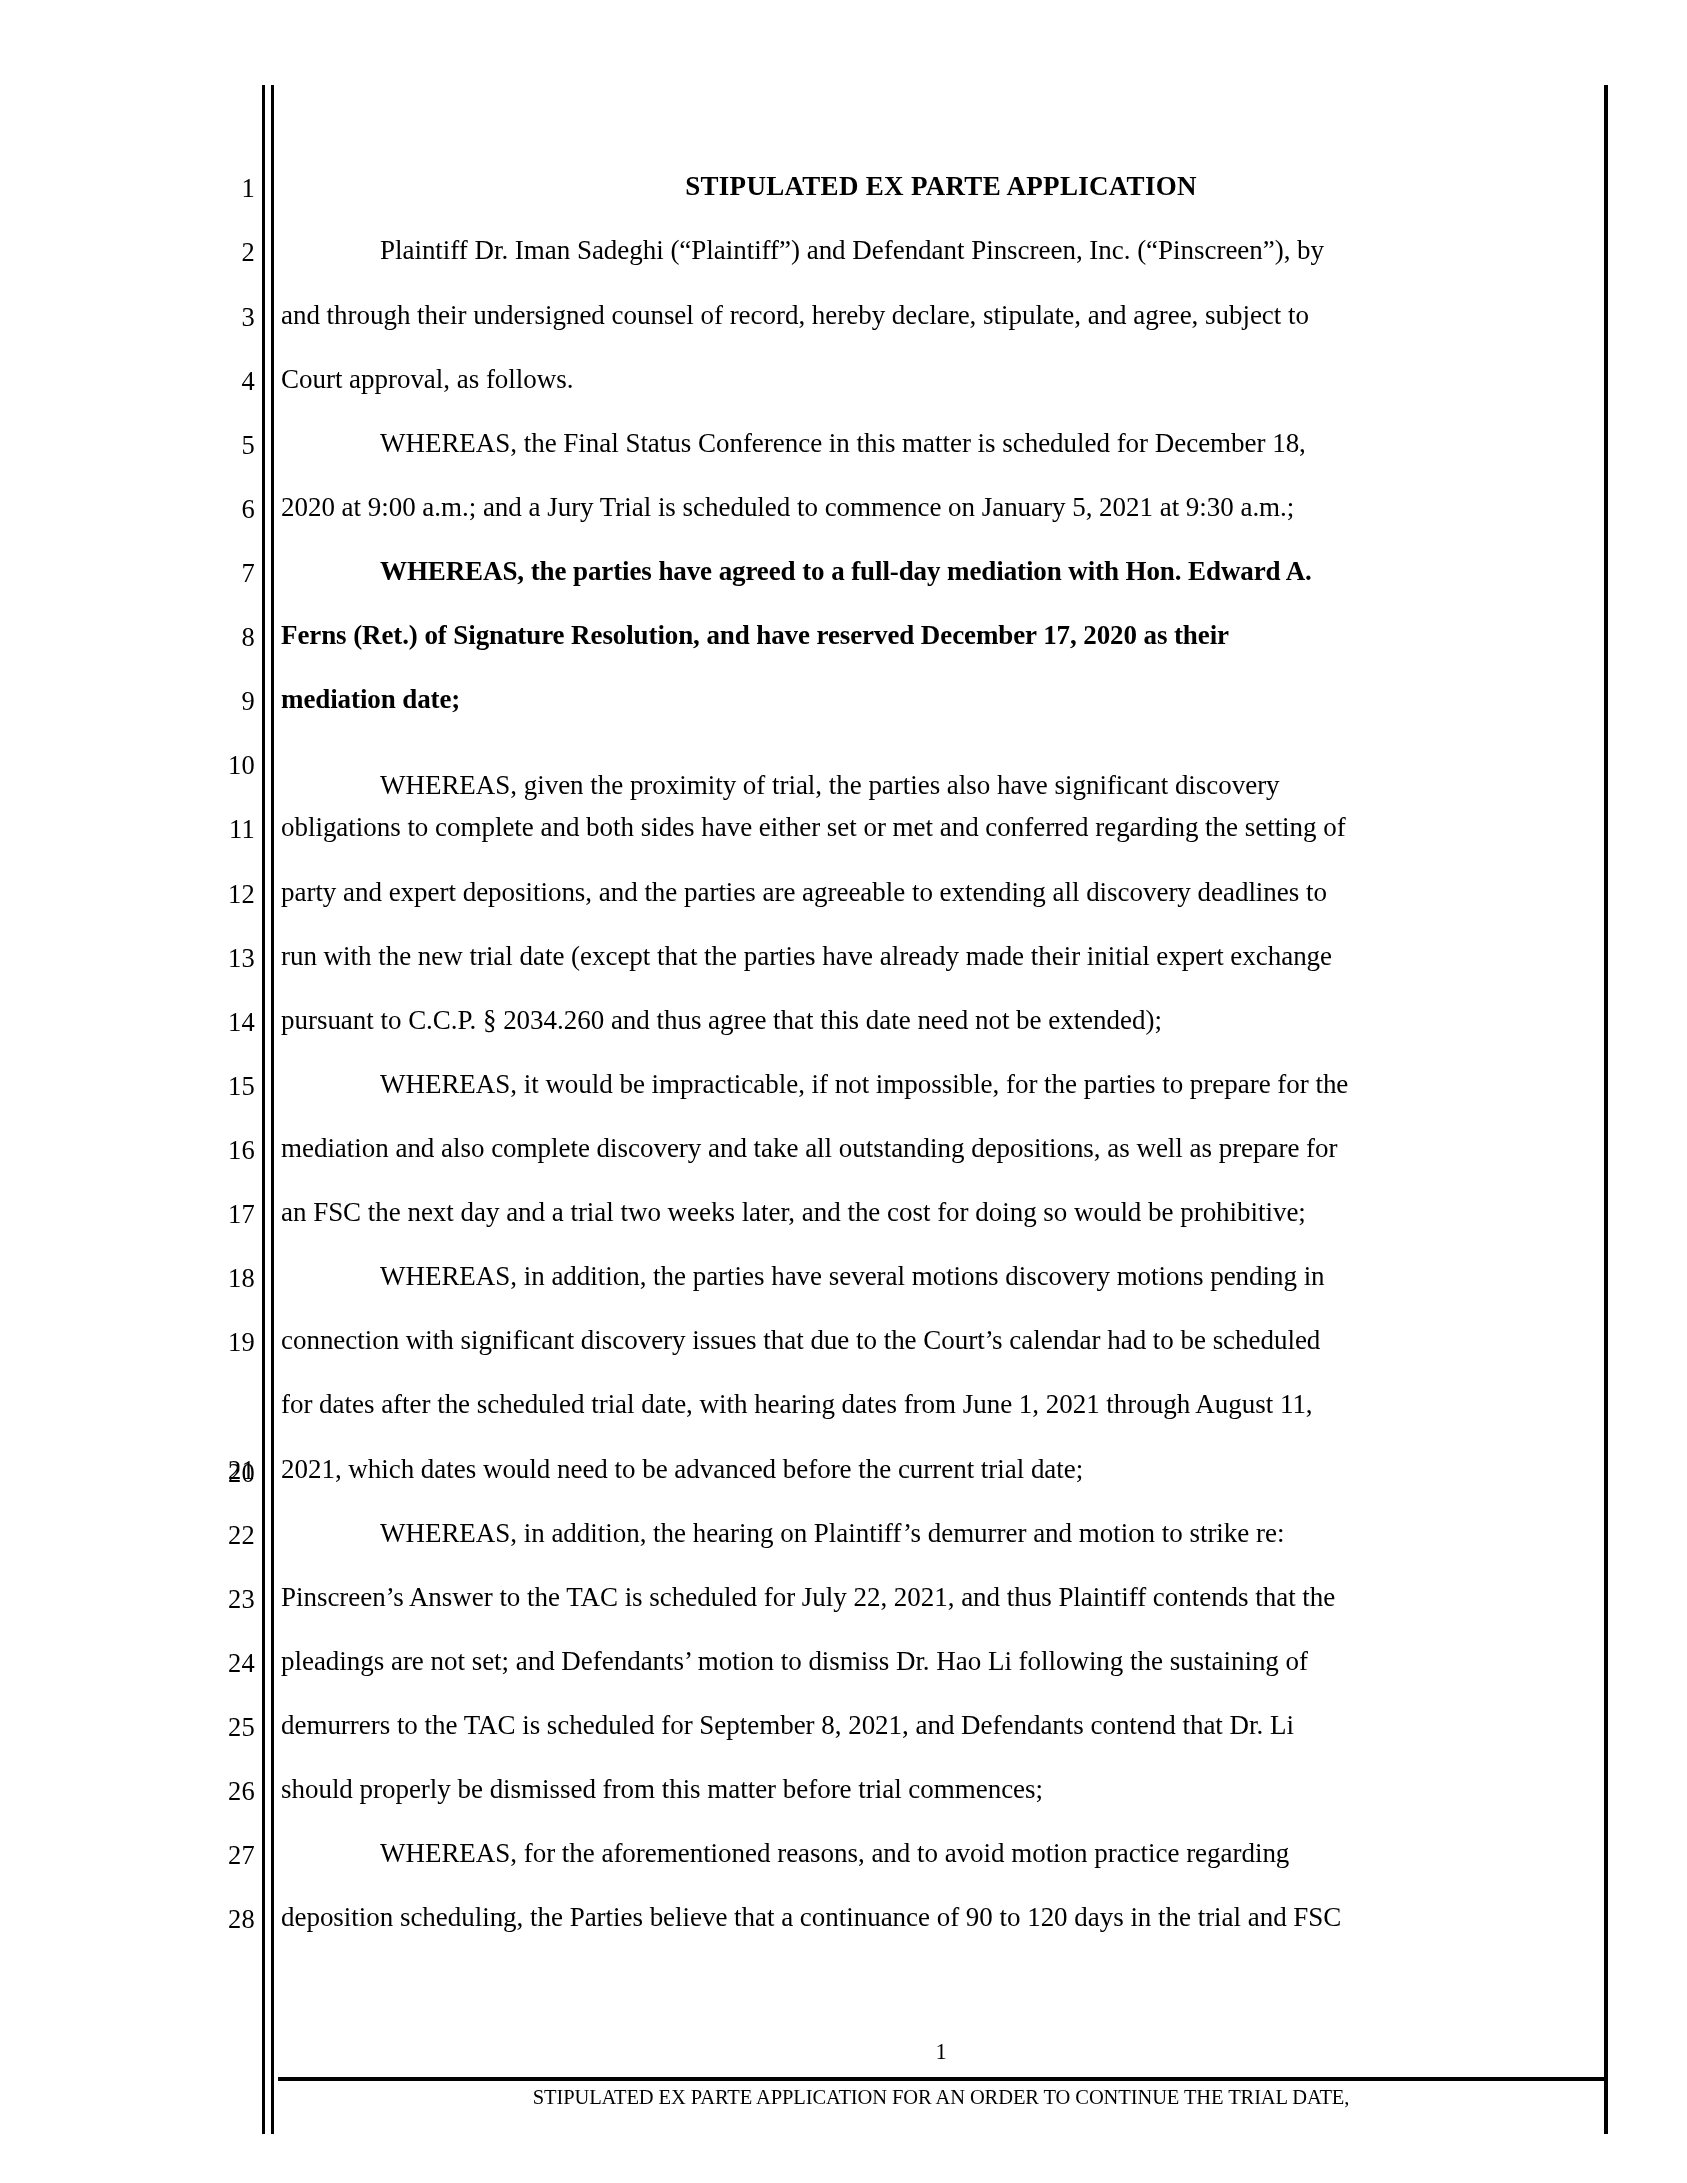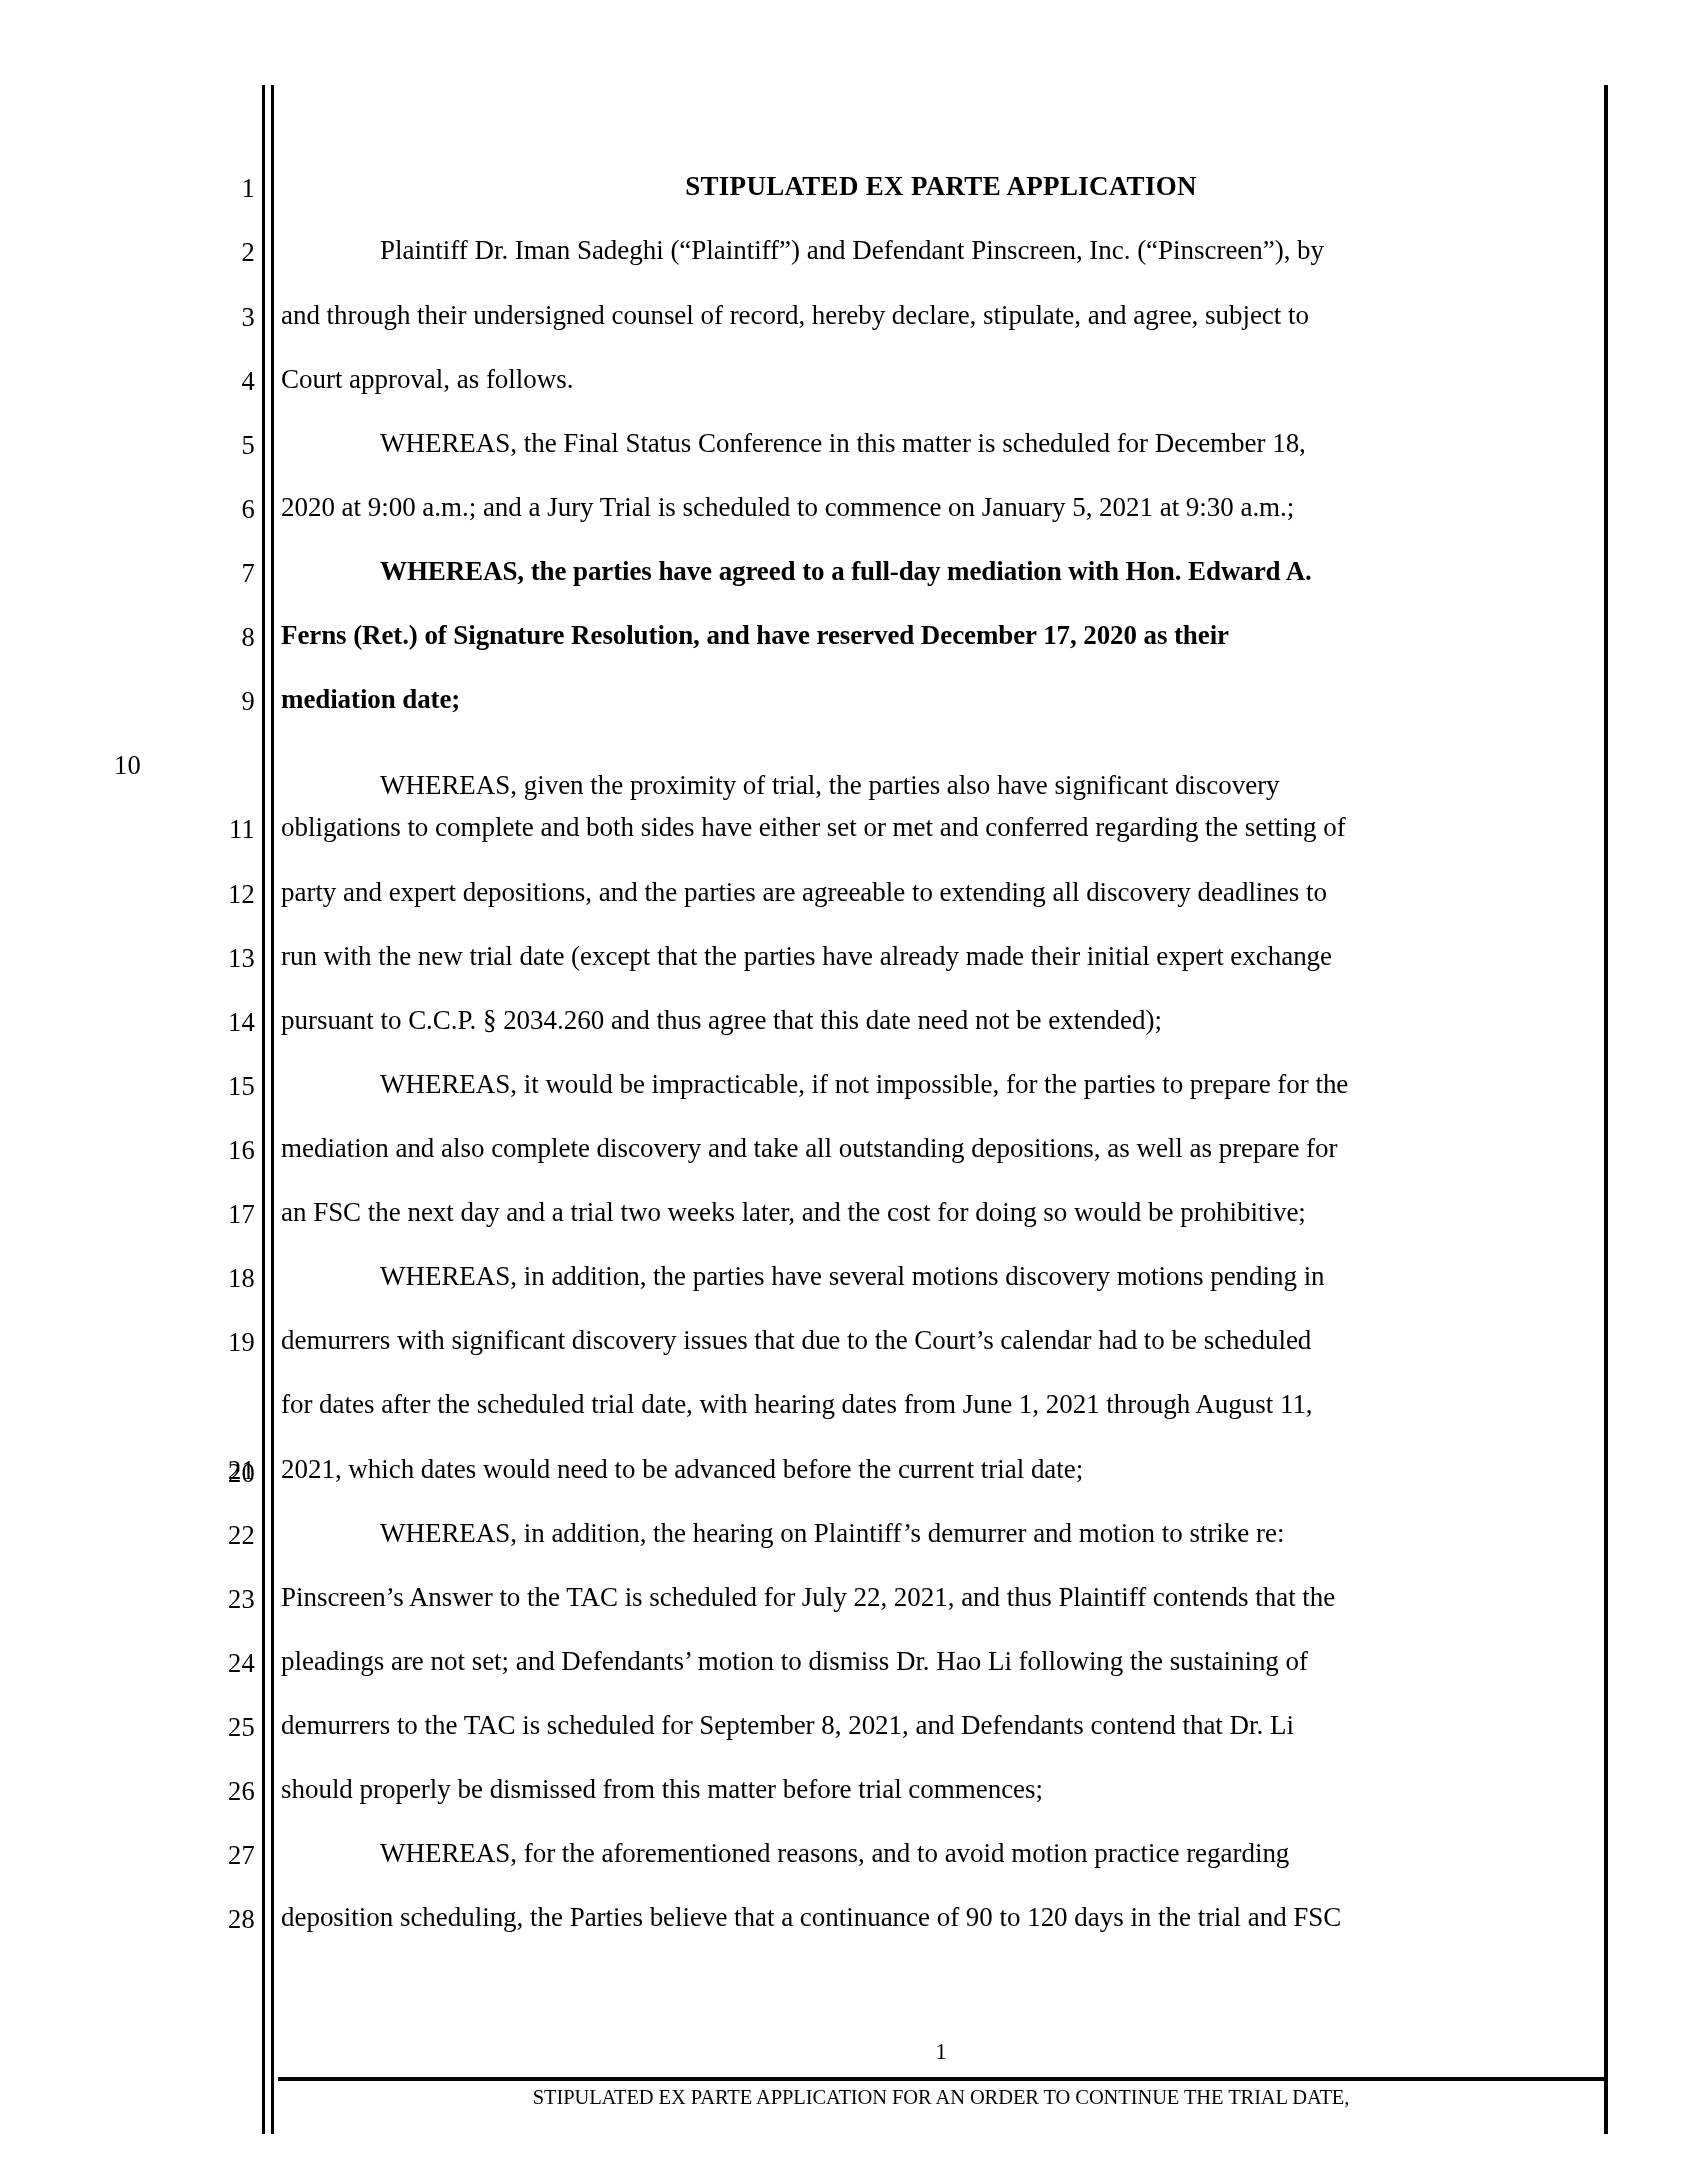--- a/index.html
+++ b/index.html
@@ -122,21 +122,21 @@
   <div class="line-numbers">
       <div class="line-number" style="top: 175px;">1</div>
       <div class="line-number" style="top: 239px;">2</div>
       <div class="line-number" style="top: 304px;">3</div>
       <div class="line-number" style="top: 368px;">4</div>
       <div class="line-number" style="top: 432px;">5</div>
       <div class="line-number" style="top: 496px;">6</div>
       <div class="line-number" style="top: 560px;">7</div>
       <div class="line-number" style="top: 624px;">8</div>
       <div class="line-number" style="top: 688px;">9</div>
-      <div class="line-number" style="top: 752px; text-align: center;">10</div>
+      <div class="line-number" style="top: 752px;">10</div>
       <div class="line-number" style="top: 816px;">11</div>
       <div class="line-number" style="top: 881px; margin-left: 40px;">12</div>
       <div class="line-number" style="top: 945px;">13</div>
       <div class="line-number" style="top: 1009px;">14</div>
       <div class="line-number" style="top: 1073px;">15</div>
       <div class="line-number" style="top: 1137px;">16</div>
       <div class="line-number" style="top: 1201px;">17</div>
       <div class="line-number" style="top: 1265px;">18</div>
       <div class="line-number" style="top: 1329px;">19</div>
       <div class="line-number" style="top: 1460px; padding-left: 31px;">20</div>
@@ -162,21 +162,21 @@
       <div class="doc-line bold" style="top: 686px;">mediation date;</div>
       <div class="doc-line indent" style="top: 772px;">WHEREAS, given the proximity of trial, the parties also have significant discovery</div>
       <div class="doc-line" style="top: 814px;">obligations to complete and both sides have either set or met and conferred regarding the setting of</div>
       <div class="doc-line" style="top: 879px;">party and expert depositions, and the parties are agreeable to extending all discovery deadlines to</div>
       <div class="doc-line" style="top: 943px;">run with the new trial date (except that the parties have already made their initial expert exchange</div>
       <div class="doc-line" style="top: 1007px;">pursuant to C.C.P. § 2034.260 and thus agree that this date need not be extended);</div>
       <div class="doc-line indent" style="top: 1071px;">WHEREAS, it would be impracticable, if not impossible, for the parties to prepare for the</div>
       <div class="doc-line" style="top: 1135px;">mediation and also complete discovery and take all outstanding depositions, as well as prepare for</div>
       <div class="doc-line" style="top: 1199px;">an FSC the next day and a trial two weeks later, and the cost for doing so would be prohibitive;</div>
       <div class="doc-line indent" style="top: 1263px;">WHEREAS, in addition, the parties have several motions discovery motions pending in</div>
-      <div class="doc-line" style="top: 1327px;">demurrers with significant discovery issues that due to the Court’s calendar had to be scheduled</div>
+      <div class="doc-line" style="top: 1327px;">connection with significant discovery issues that due to the Court’s calendar had to be scheduled</div>
       <div class="doc-line" style="top: 1391px;">for dates after the scheduled trial date, with hearing dates from June 1, 2021 through August 11,</div>
       <div class="doc-line" style="top: 1456px;">2021, which dates would need to be advanced before the current trial date;</div>
       <div class="doc-line indent" style="top: 1520px;">WHEREAS, in addition, the hearing on Plaintiff’s demurrer and motion to strike re:</div>
       <div class="doc-line" style="top: 1584px;">Pinscreen’s Answer to the TAC is scheduled for July 22, 2021, and thus Plaintiff contends that the</div>
       <div class="doc-line" style="top: 1648px;">pleadings are not set; and Defendants’ motion to dismiss Dr. Hao Li following the sustaining of</div>
       <div class="doc-line" style="top: 1712px;">demurrers to the TAC is scheduled for September 8, 2021, and Defendants contend that Dr. Li</div>
       <div class="doc-line" style="top: 1776px;">should properly be dismissed from this matter before trial commences;</div>
       <div class="doc-line indent" style="top: 1840px;">WHEREAS, for the aforementioned reasons, and to avoid motion practice regarding</div>
       <div class="doc-line" style="top: 1904px;">deposition scheduling, the Parties believe that a continuance of 90 to 120 days in the trial and FSC</div>
     </div>

